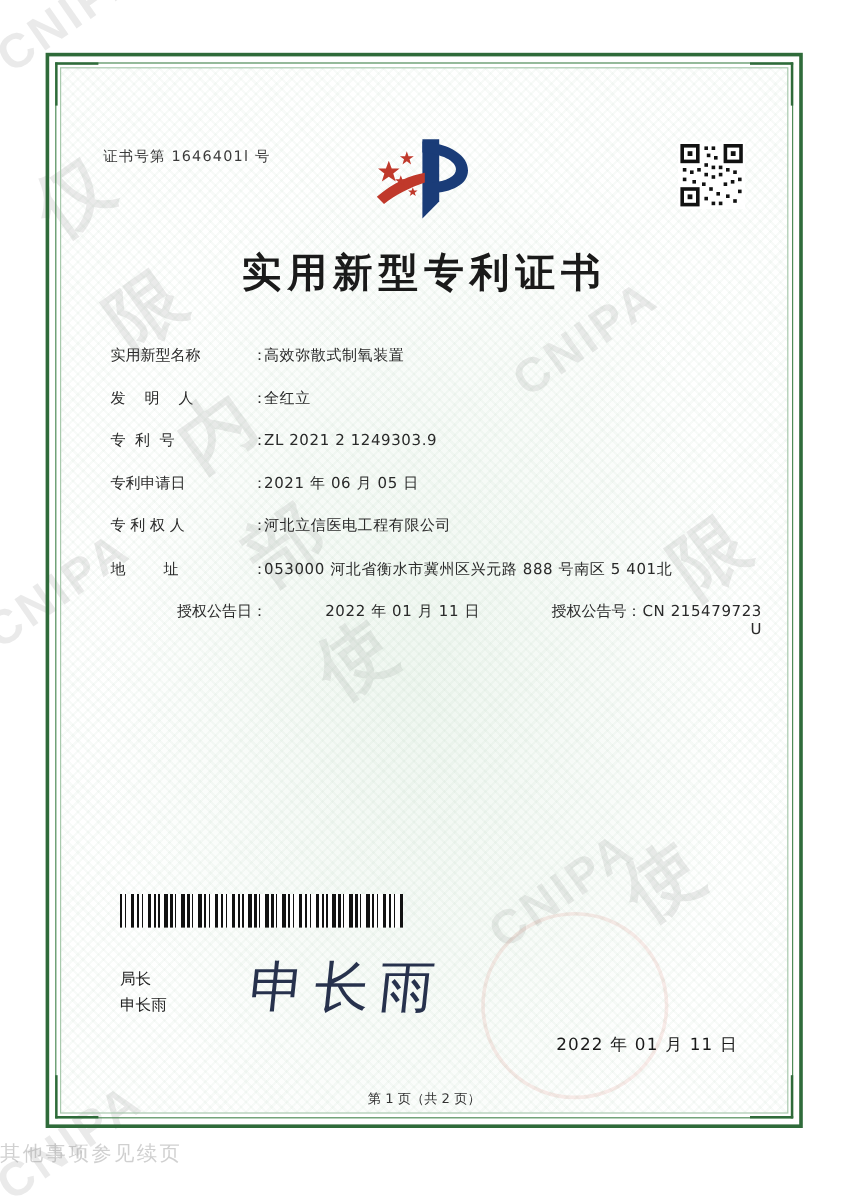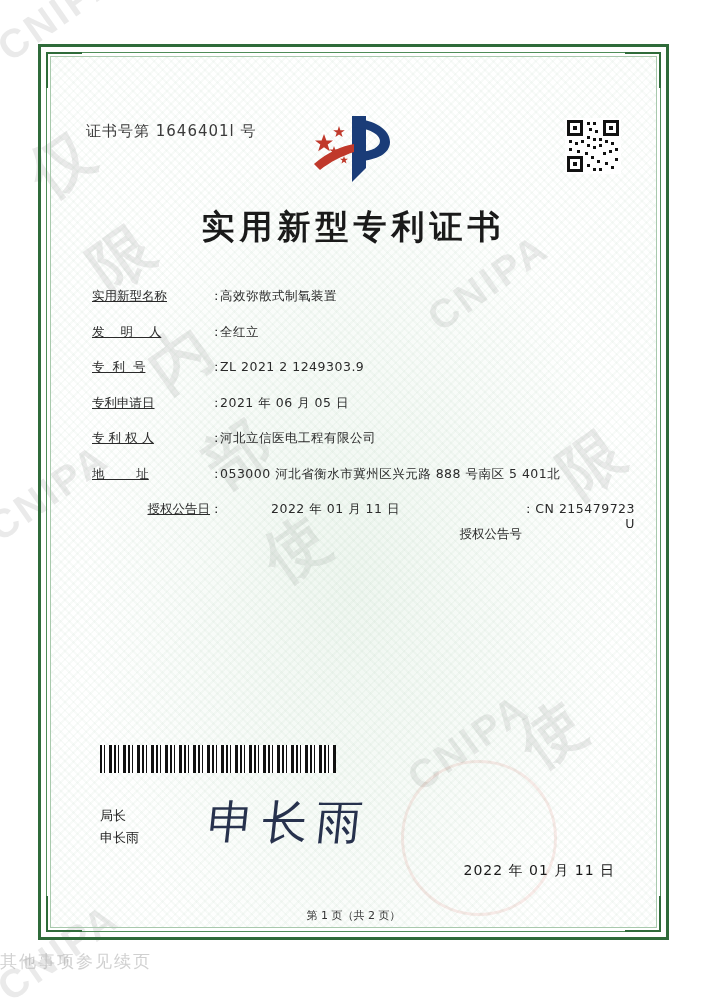--- a/index.html
+++ b/index.html
@@ -54,21 +54,21 @@
     white-space:nowrap;
     pointer-events:none;
     user-select:none;
   }
   .wm-cn{font-family:"DejaVu Sans", sans-serif;font-size:62px;letter-spacing:6px;}
   .wm-en{font-size:40px;letter-spacing:3px;}
 
   
   .cert-no{
     position:absolute;left:86px;top:122px;
-    font-size:15px;color:#3a3a3a;letter-spacing:1px;
+    font-size:12px;color:#3a3a3a;letter-spacing:1px;
     font-family:"DejaVu Sans", sans-serif;
   }
   .qr{
     position:absolute;right:86px;top:118px;width:56px;height:56px;
     background:#ffffff;
   }
   
   .logo{position:absolute;left:50%;top:112px;transform:translateX(-50%);width:120px;height:78px;}
   .title{
     position:absolute;left:0;right:0;top:205px;text-align:center;
@@ -78,26 +78,26 @@
 
   
   .fields{
     position:absolute;left:92px;right:72px;top:288px;
     font-family:"DejaVu Sans", sans-serif;
     font-size:12.5px;color:#2a2a2a;
   }
   .field{display:flex;align-items:flex-start;margin-bottom:18.5px;}
   .f-label{
     width:118px;flex:0 0 118px;
-    letter-spacing:0px;white-space:pre;text-decoration:underline;
+    letter-spacing:0px;white-space:pre;
   }
   .f-colon{width:10px;flex:0 0 10px;}
   .f-value{flex:1 1 auto;letter-spacing:0.5px;}
   .field.split{position:relative;text-align:right;}
-  .f-label2{width:96px;flex:0 0 96px;margin-left:26px;white-space:pre;margin-top:25px;}
+  .f-label2{width:96px;flex:0 0 96px;margin-left:26px;white-space:pre;}
 
   
   .paras{
     position:absolute;left:92px;right:74px;top:578px;
     font-family:"DejaVu Sans", sans-serif;
     font-size:12px;color:#2a2a2a;line-height:20px;text-align:justify;
   }
   .paras p{margin:0 0 4px 0;text-indent:24px;}
 
   

